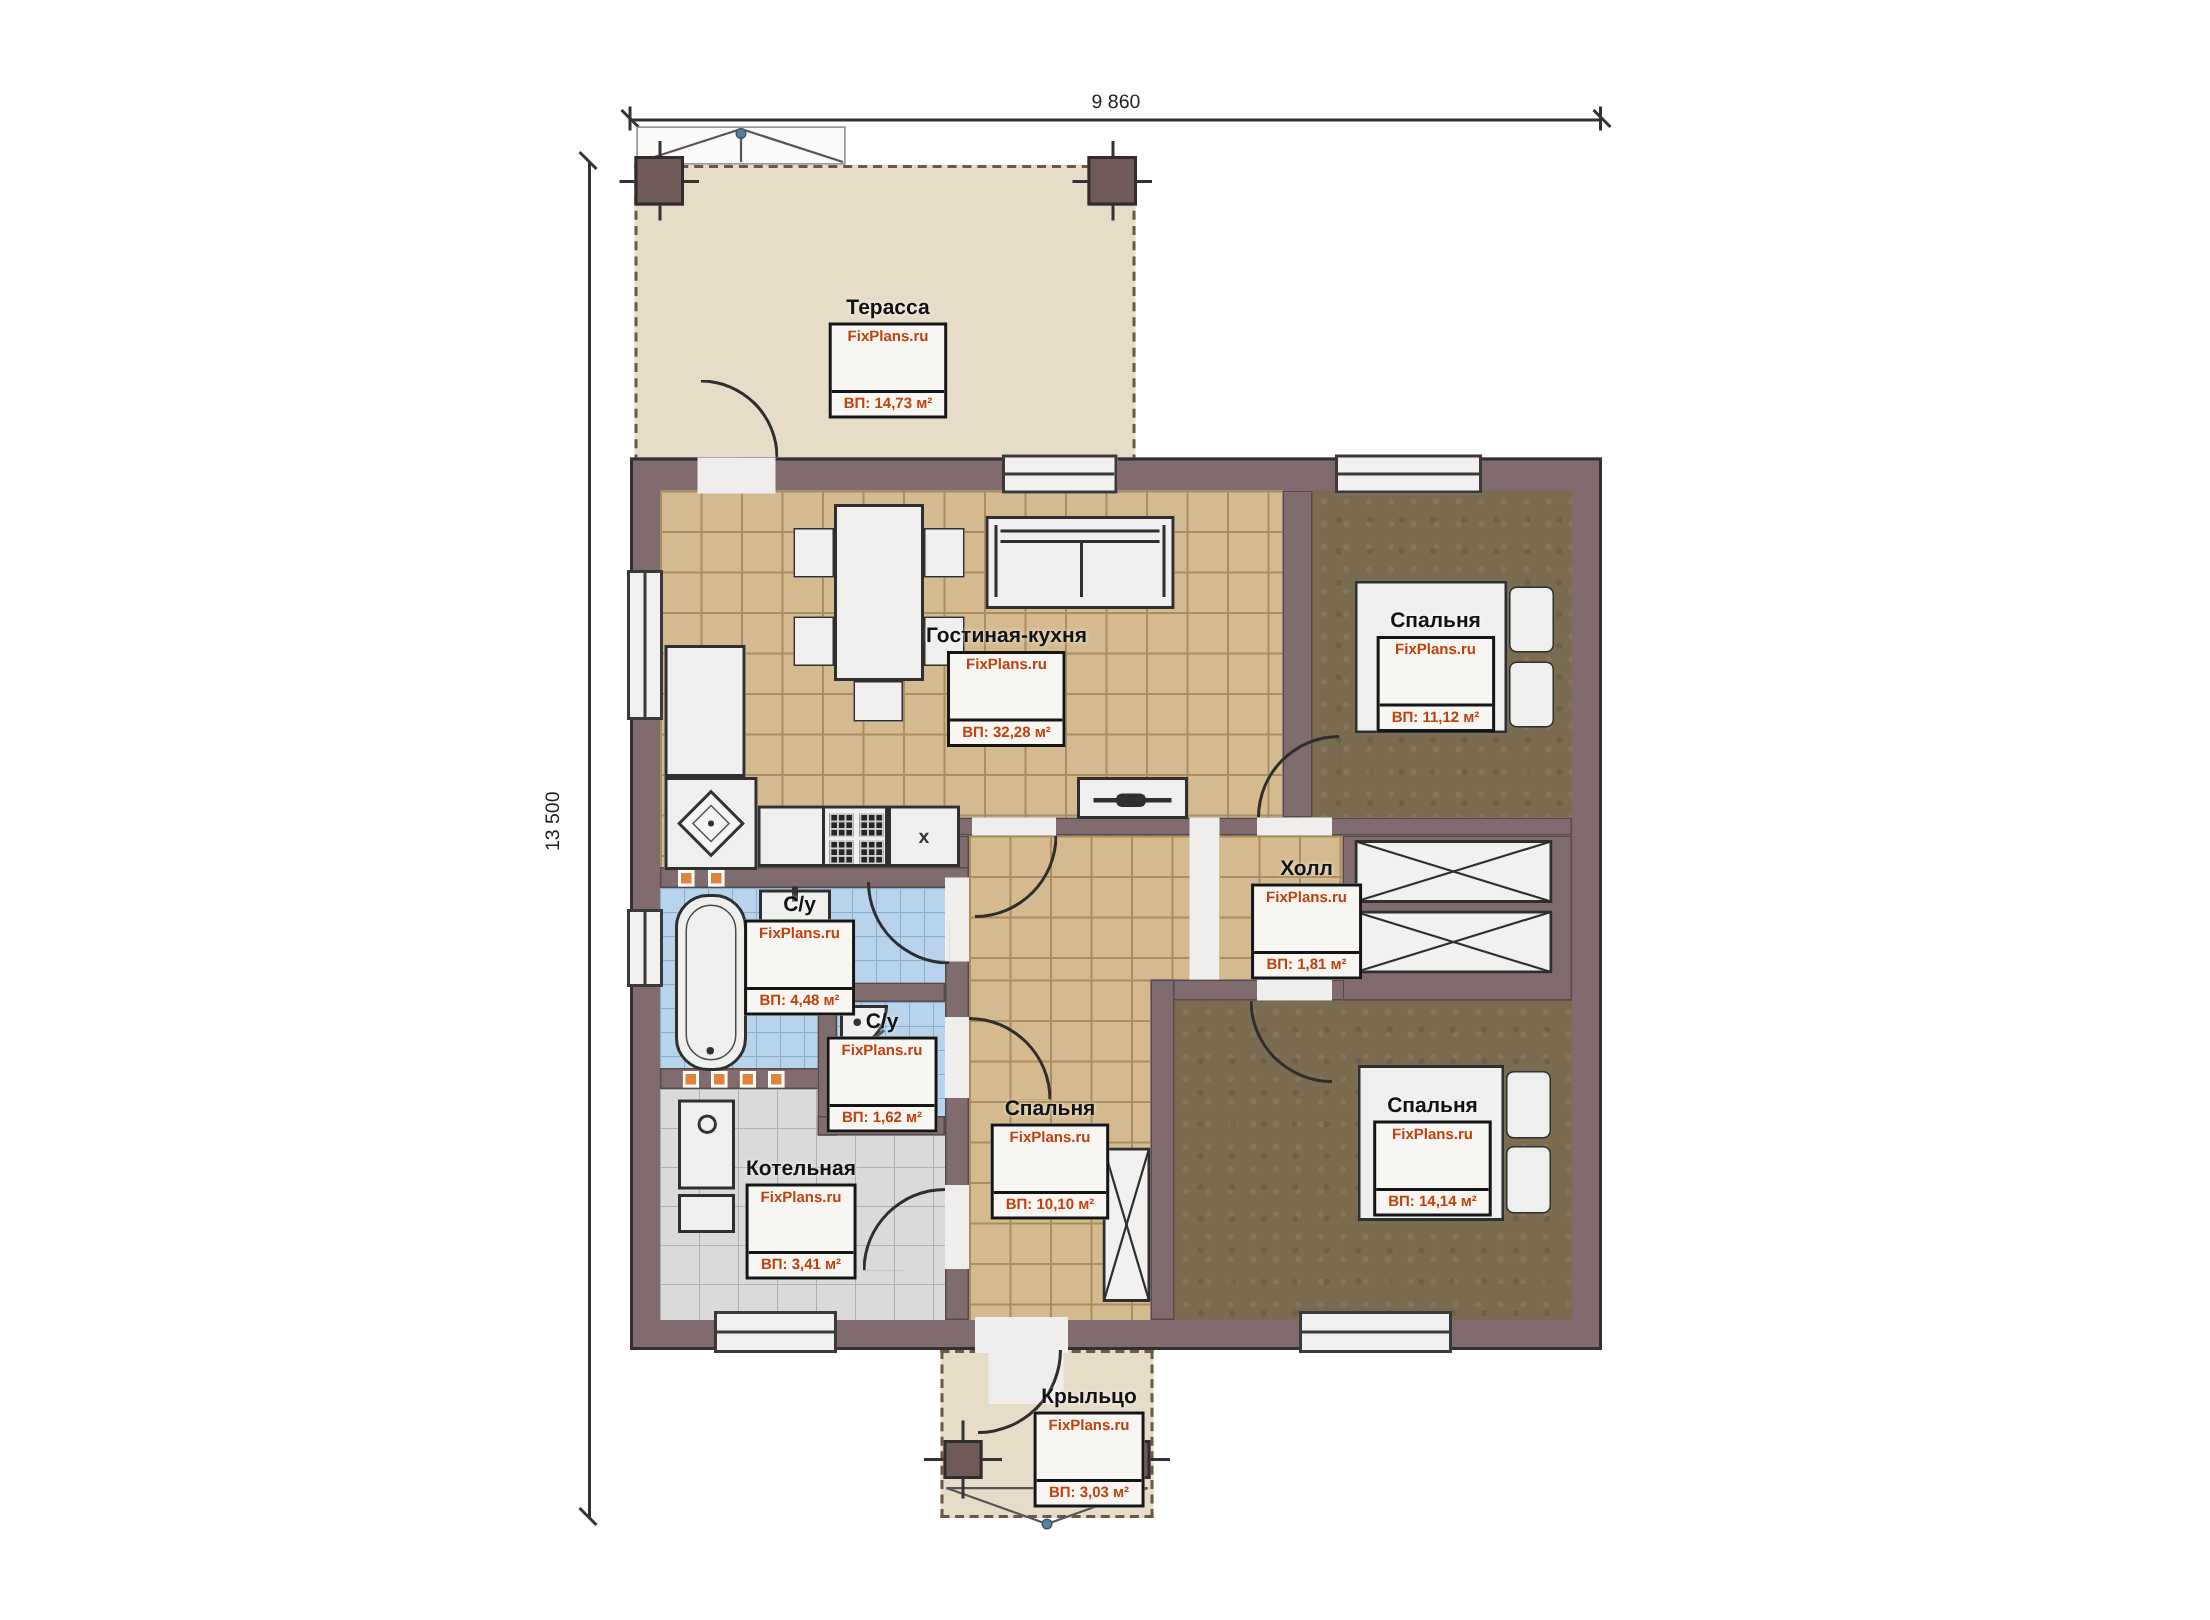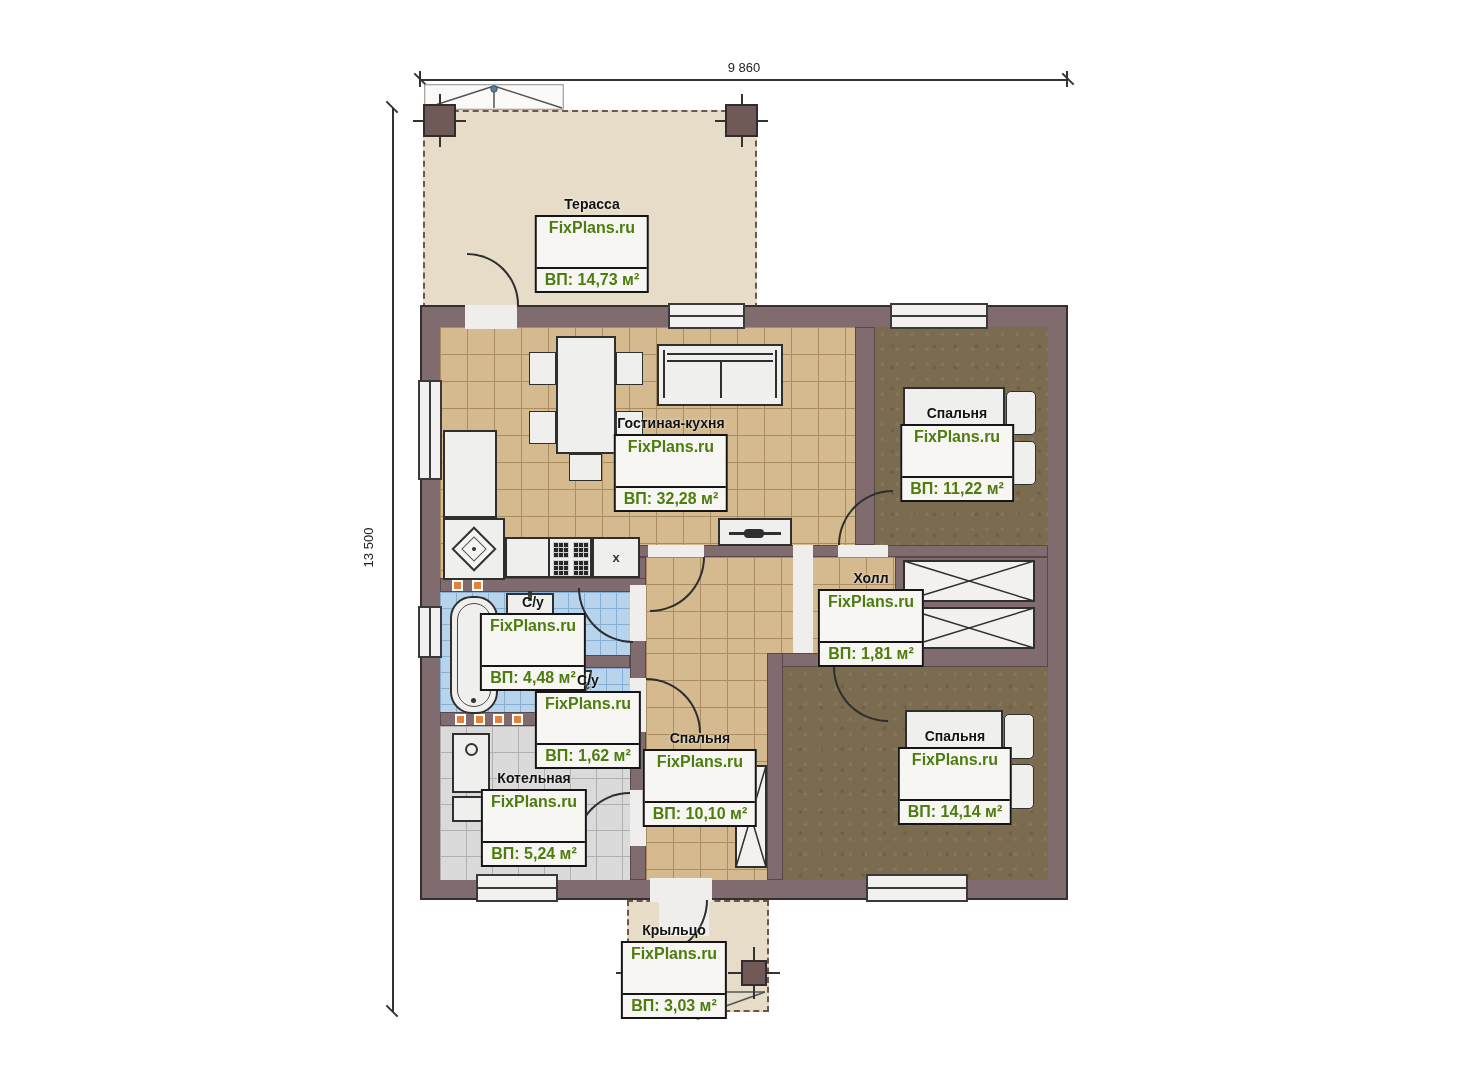--- a/index.html
+++ b/index.html
@@ -42,21 +42,21 @@
   .thin{border-width:1.5px;}
   .burner{position:absolute;width:16px;height:16px;background:#262626;
     background-image:linear-gradient(#cfcfcf 1px,transparent 1px),linear-gradient(90deg,#cfcfcf 1px,transparent 1px);
     background-size:5px 5px;}
   .deco-orange{position:absolute;width:11px;height:11px;background:#e2823b;box-shadow:inset 0 0 0 2px #ffffff;}
   
   .room-label{position:absolute;text-align:center;transform:translateX(-50%);z-index:30;}
   .room-name{font-weight:bold;font-size:14px;color:#121212;margin-bottom:3px;white-space:nowrap;
              text-shadow:0 0 3px rgba(255,255,255,.8);}
   .info-box{display:inline-block;border:2px solid #151515;background:#f7f6f3;}
-  .info-row{padding:2px 8px;font-weight:bold;font-size:16px;color:#4d7c0f;white-space:nowrap;}
+  .info-row{padding:2px 8px;font-weight:bold;font-size:10px;color:#c2410c;white-space:nowrap;}
   .info-row + .info-row{border-top:2px solid #151515;margin-top:28px;}
   
   .dim-line{position:absolute;background:#333;}
   .tick{position:absolute;width:16px;height:2px;background:#333;transform:rotate(45deg);}
   .dim-text{position:absolute;font-size:13px;color:#222;white-space:nowrap;}
   .mark{position:absolute;background:#333;}
   .col{position:absolute;box-sizing:border-box;background:#6f5a57;border:2px solid #332c2e;}
 </style>
 </head>
 <body>
@@ -251,21 +251,21 @@
     <div class="info-box">
       <div class="info-row">FixPlans.ru</div>
       <div class="info-row">ВП: 32,28 м²</div>
     </div>
   </div>
 
   <div class="room-label" style="left:957px;top:405px;">
     <div class="room-name">Спальня</div>
     <div class="info-box">
       <div class="info-row">FixPlans.ru</div>
-      <div class="info-row">ВП: 11,22 м²</div>
+      <div class="info-row">ВП: 11,12 м²</div>
     </div>
   </div>
 
   <div class="room-label" style="left:849px;top:570px;padding-left:44px;">
     <div class="room-name">Холл</div>
     <div class="info-box">
       <div class="info-row">FixPlans.ru</div>
       <div class="info-row">ВП: 1,81 м²</div>
     </div>
   </div>
@@ -291,33 +291,33 @@
     <div class="info-box">
       <div class="info-row">FixPlans.ru</div>
       <div class="info-row">ВП: 10,10 м²</div>
     </div>
   </div>
 
   <div class="room-label" style="left:534px;top:770px;">
     <div class="room-name">Котельная</div>
     <div class="info-box">
       <div class="info-row">FixPlans.ru</div>
-      <div class="info-row">ВП: 5,24 м²</div>
+      <div class="info-row">ВП: 3,41 м²</div>
     </div>
   </div>
 
   <div class="room-label" style="left:955px;top:728px;">
     <div class="room-name">Спальня</div>
     <div class="info-box">
       <div class="info-row">FixPlans.ru</div>
       <div class="info-row">ВП: 14,14 м²</div>
     </div>
   </div>
 
-  <div class="room-label" style="left:674px;top:922px;">
+  <div class="room-label" style="left:726px;top:922px;">
     <div class="room-name">Крыльцо</div>
     <div class="info-box">
       <div class="info-row">FixPlans.ru</div>
       <div class="info-row">ВП: 3,03 м²</div>
     </div>
   </div>
 
 </div>
 
 </body></html>

